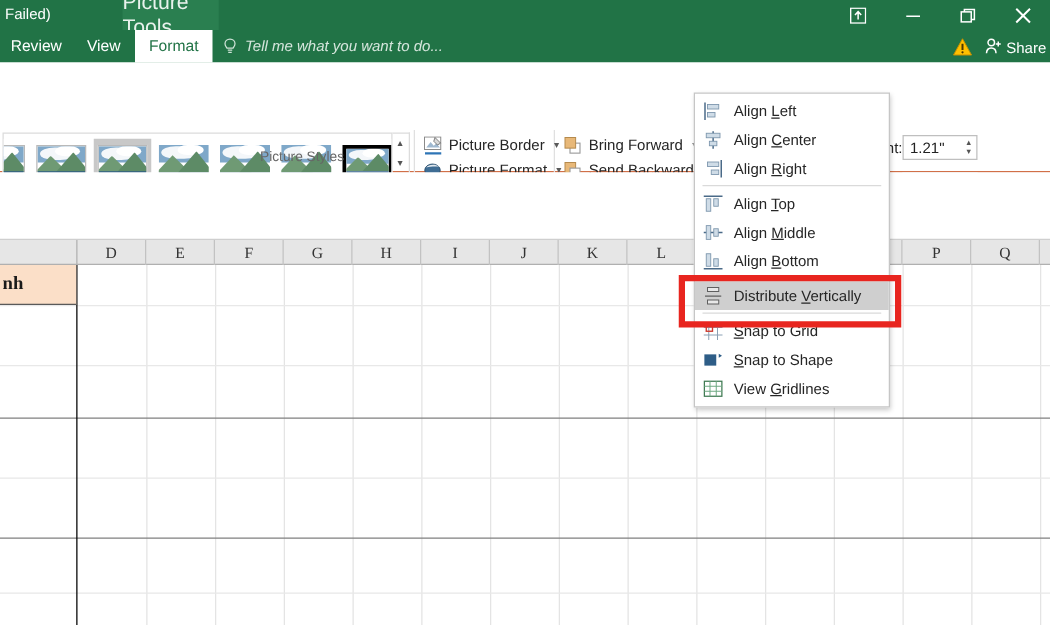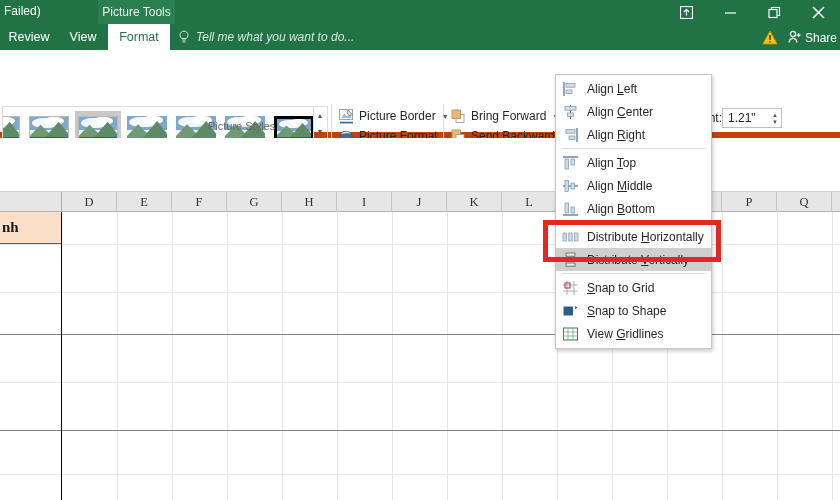--- a/index.html
+++ b/index.html
@@ -15,21 +15,21 @@
   .titlebar {
     position: absolute; left: 0; top: 0; width: 840px; height: 24px;
     background: #217346;
   }
   .title-text {
     position: absolute; left: 4px; top: 4px;
     font-size: 12px; color: #ffffff; white-space: nowrap;
   }
   .ctx-tab-label {
     position: absolute; left: 98px; top: 0; width: 77px; height: 24px;
-    background: #2a7f50; color: #e8f2ec; font-size: 12px;
+    background: #2a7f50; color: #e8f2ec; font-size: 17px;
     display: flex; align-items: center; justify-content: center;
   }
   .wincontrols { position: absolute; right: 0; top: 0; height: 24px; display: flex; }
   .wc {
     width: 44px; height: 24px; display: flex; align-items: center; justify-content: center;
     color: #ffffff;
   }
   .wc svg { display: block; }
 
   
@@ -52,21 +52,21 @@
   .warn-icon { position: absolute; left: 762px; top: 30px; width: 16px; height: 15px; }
   .share {
     position: absolute; left: 788px; top: 29px; height: 18px;
     display: flex; align-items: center; gap: 3px;
     font-size: 12px; color: #ffffff; white-space: nowrap;
   }
 
   
   .ribbon {
     position: absolute; left: 0; top: 50px; width: 840px; height: 88px;
-    background: #ffffff; border-bottom: 6px solid #c2410c;
+    background: #ffffff; border-bottom: 1px solid #c2410c;
   }
   .ribbon-grouplabels {
     position: absolute; left: 0; top: 118px; width: 840px; height: 20px;
   }
   .grouplabel {
     position: absolute; font-size: 11px; color: #666666; white-space: nowrap; margin-left: 48px;
   }
   .sep { position: absolute; top: 54px; width: 1px; height: 72px; background: #e0e0e0; }
   .dlg-launcher { position: absolute; width: 9px; height: 9px; }
 
@@ -564,30 +564,20 @@
             <path d="M1 14 H16" stroke="#4a6a88" stroke-width="1.2"></path>
             <rect x="3" y="2" width="3.6" height="10" fill="#cfdce7" stroke="#7b95ac" stroke-width="0.7"></rect>
             <rect x="9" y="6" width="3.6" height="6" fill="#cfdce7" stroke="#7b95ac" stroke-width="0.7"></rect>
           </svg>
       </span>
       <span>Align <span class="acc">B</span>ottom</span>
     </div>
 
     <div class="mdiv"></div>
 
-    <div class="mi">
-      <span class="mico">
-        <svg width="17" height="16" viewBox="0 0 17 16">
-            <rect x="1" y="4" width="3.4" height="8" fill="#cfdce7" stroke="#7b95ac" stroke-width="0.7"></rect>
-            <rect x="6.8" y="4" width="3.4" height="8" fill="#cfdce7" stroke="#7b95ac" stroke-width="0.7"></rect>
-            <rect x="12.6" y="4" width="3.4" height="8" fill="#cfdce7" stroke="#7b95ac" stroke-width="0.7"></rect>
-          </svg>
-      </span>
-      <span>Distribute <span class="acc">H</span>orizontally</span>
-    </div>
 
     <div class="mi hl">
       <span class="mico">
         <svg width="17" height="16" viewBox="0 0 17 16">
             <rect x="4" y="1" width="9" height="3.2" fill="#e8e8e8" stroke="#5f5f5f" stroke-width="0.8"></rect>
             <path d="M2 7.8 H15" stroke="#5f5f5f" stroke-width="1"></path>
             <rect x="4" y="11" width="9" height="3.2" fill="#e8e8e8" stroke="#5f5f5f" stroke-width="0.8"></rect>
           </svg>
       </span>
       <span>Distribute <span class="acc">V</span>ertically</span>

